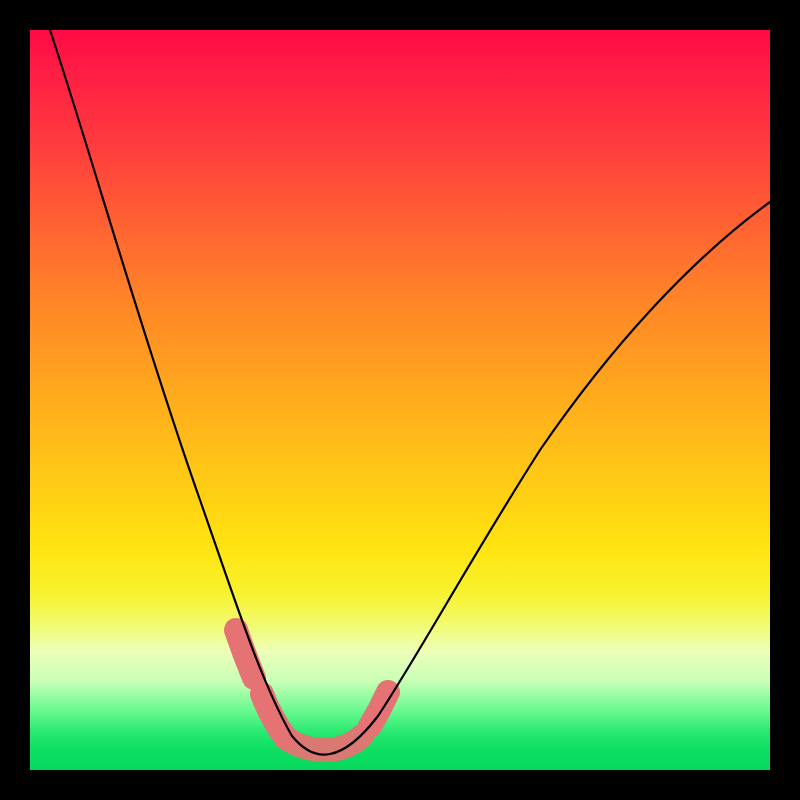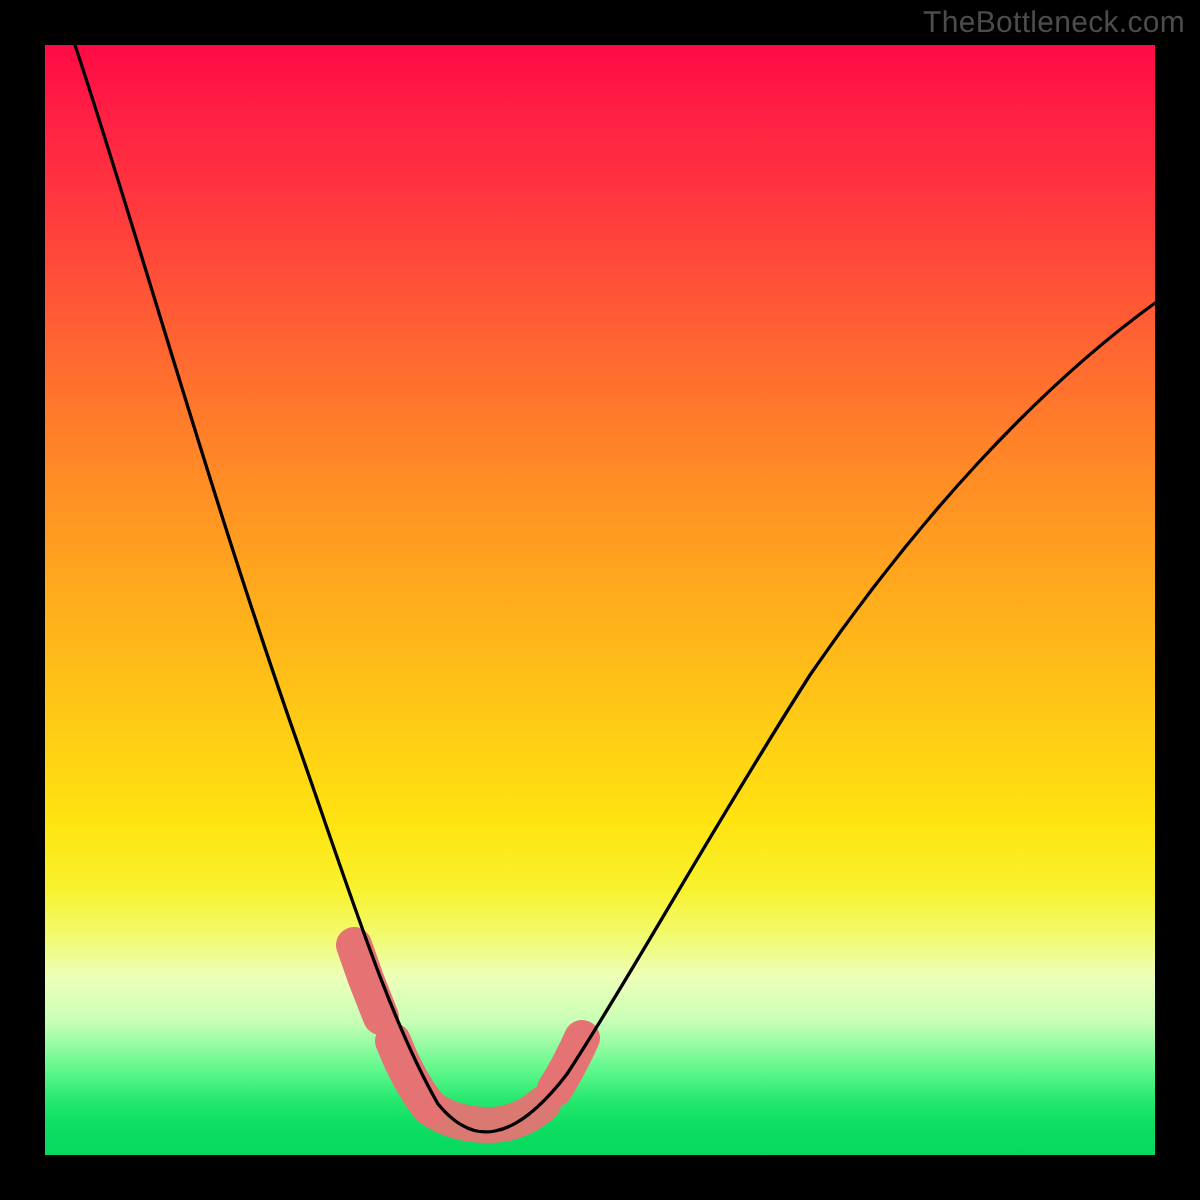--- a/index.html
+++ b/index.html
@@ -84,21 +84,20 @@
     stroke: #e57373;
     stroke-width: 24;
     stroke-linecap: round;
   }
 </style>
 </head>
 <body>
 
 <div class="frame">
 
-  <div class="watermark">TheBottleneck.com</div>
 
   <div class="plot">
 
     <svg class="curve" viewBox="0 0 740 740" preserveAspectRatio="none">
 
       <g>
 
         <path class="worm-gap" d="M 206 600  Q 214 624  224 648"></path>
         <path class="worm-gap" d="M 232 664  Q 242 690  256 708"></path>
 

